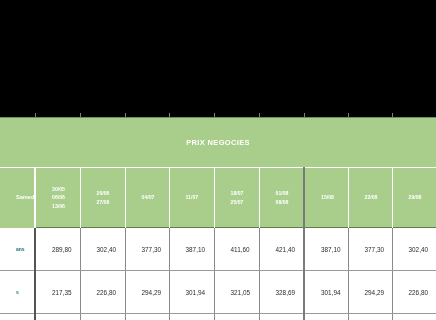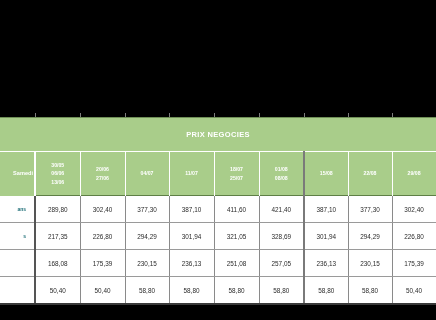--- a/index.html
+++ b/index.html
@@ -39,21 +39,21 @@
     background: #7d7d7d;
   }
 
   table.grid {
     border-collapse: collapse;
     table-layout: fixed;
     width: 436px;
     background: #ffffff;
   }
   table.grid td {
-    padding: 8px;
+    padding: 16px;
     margin: 0;
   }
 
   
   .banner {
     background: #a9cd8a;
     color: #ffffff;
     text-align: center;
     font-size: 7.5px;
     font-weight: bold;

